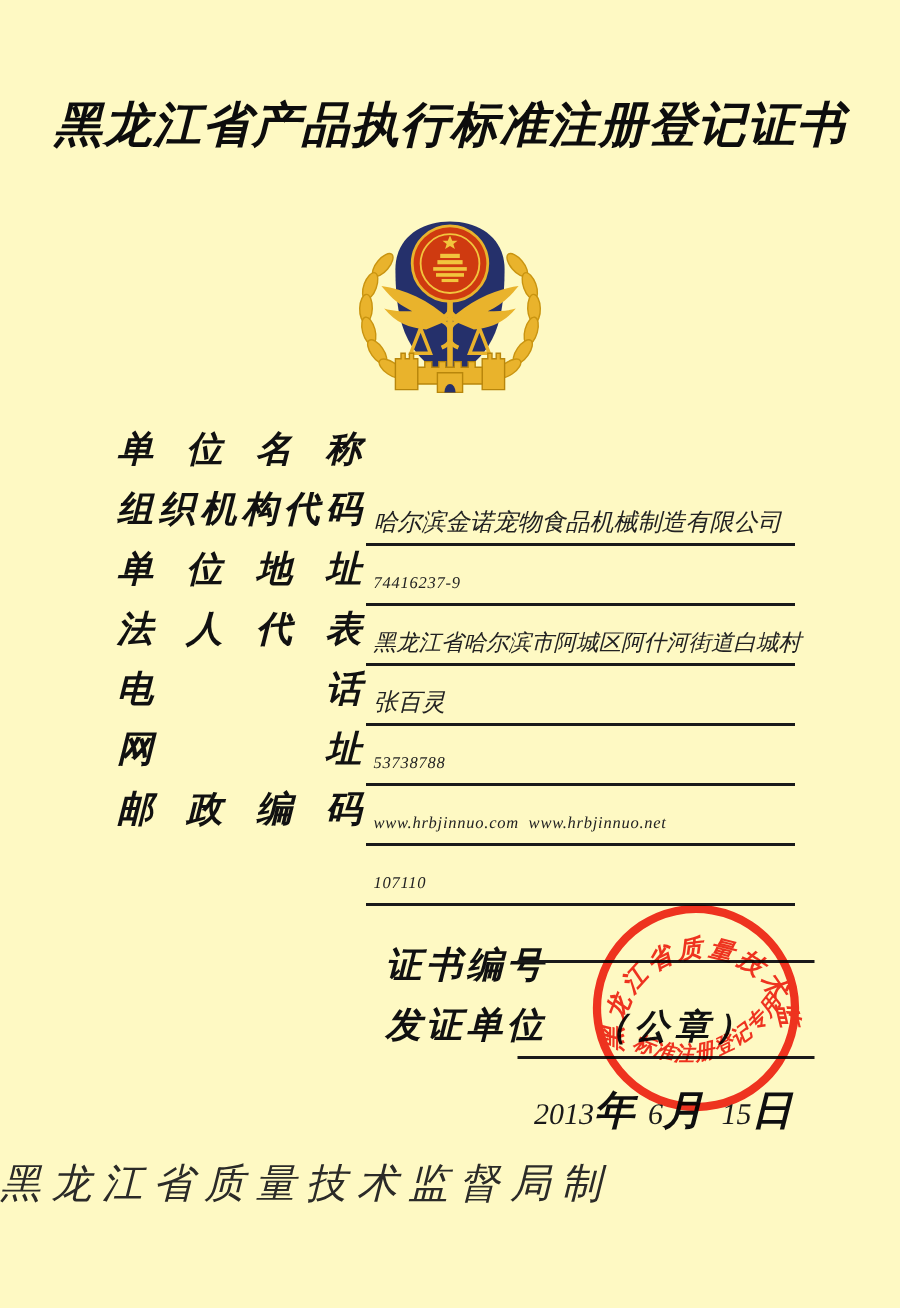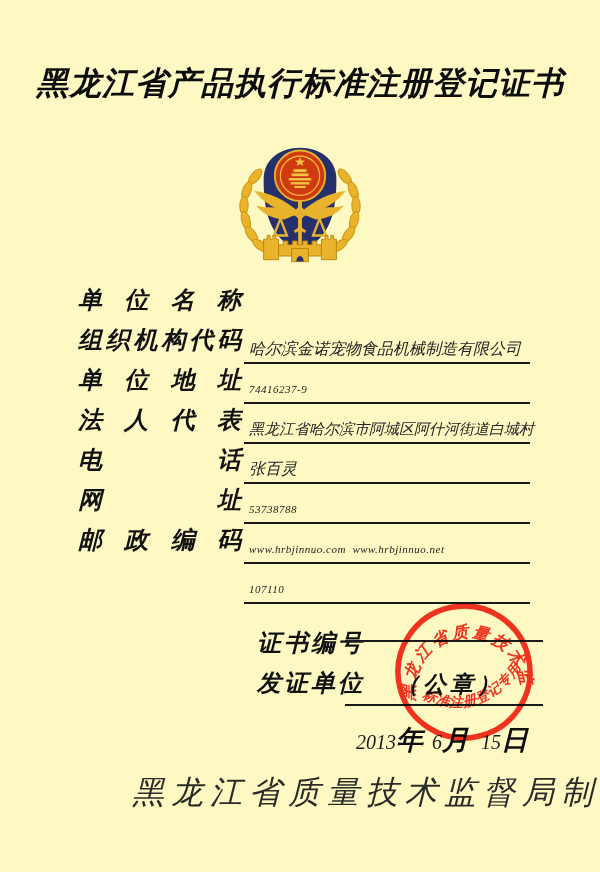--- a/index.html
+++ b/index.html
@@ -70,21 +70,21 @@
   
   .seal{
     position:absolute;left:388px;top:596px;width:152px;height:152px;
     transform:rotate(-12deg);
     mix-blend-mode:multiply;opacity:.93;
   }
 
   
   .footer{
     position:absolute;top:771px;left:0;width:600px;
-    text-align:right;font-size:32px;font-weight:400;
+    text-align:left;font-size:27px;font-weight:400;
     letter-spacing:7px;color:#2b2b28;white-space:nowrap;
   }
 </style>
 </head>
 <body>
 
 <div class="page">
 
   <div class="title">黑龙江省产品执行标准注册登记证书</div>
 

